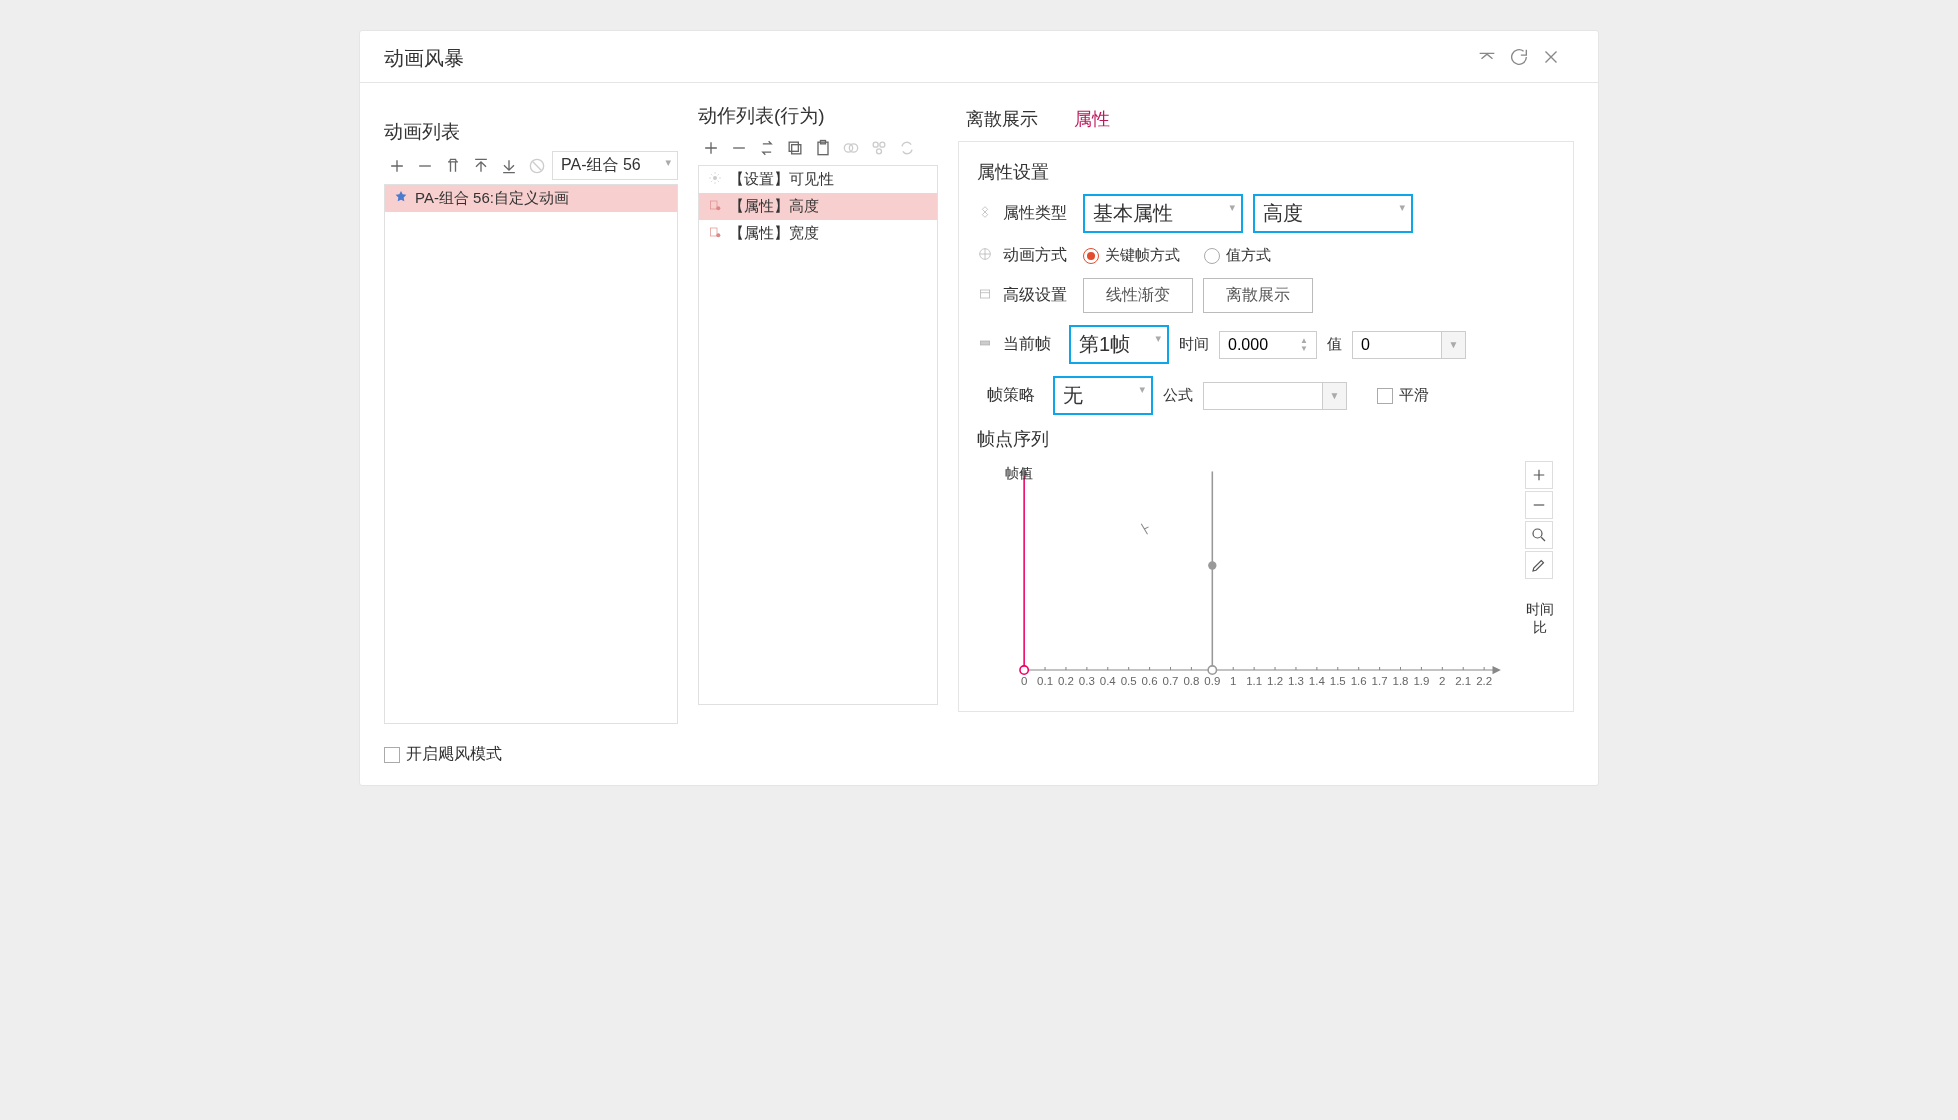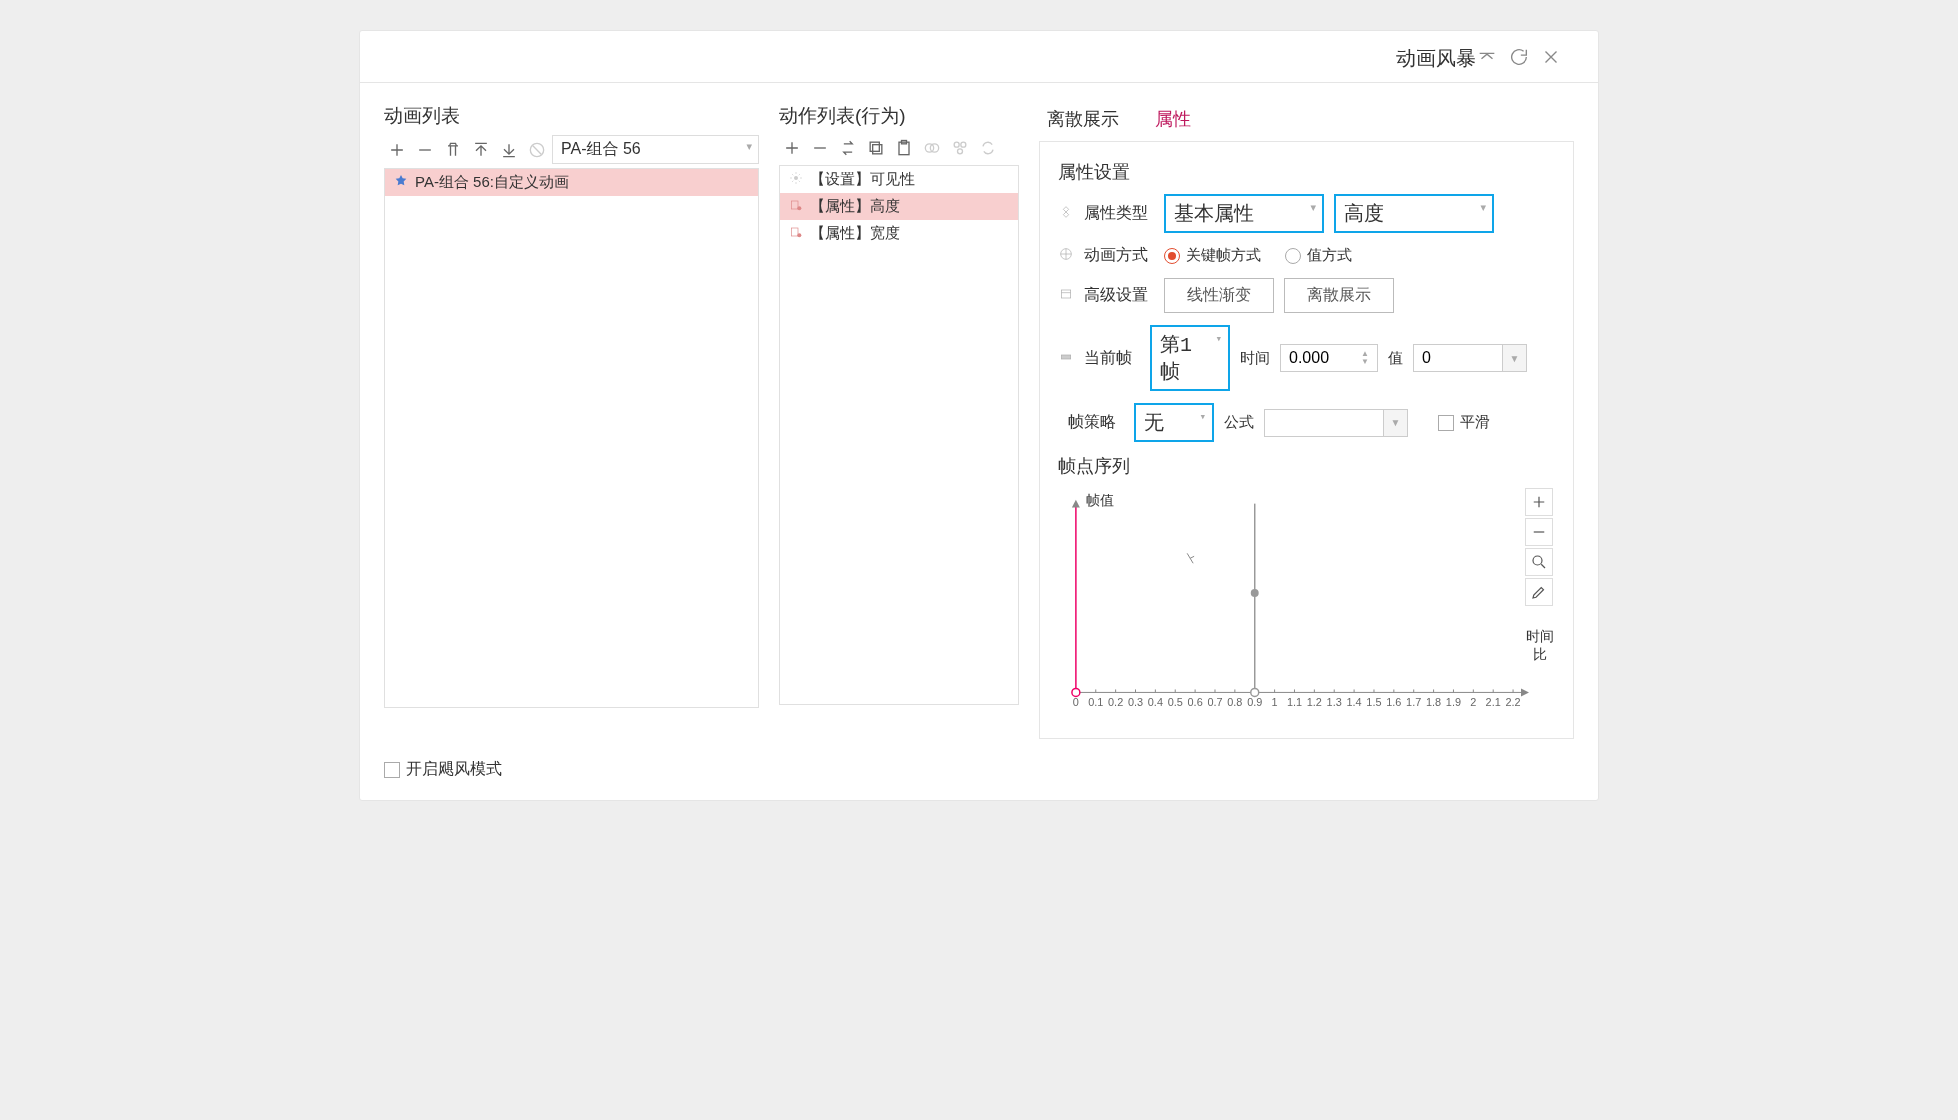--- a/index.html
+++ b/index.html
@@ -14,37 +14,37 @@
   width: 1240px;
   margin: 0 auto;
   background: #ffffff;
   border: 1px solid #e5e5e5;
   border-radius: 3px;
   padding: 0;
 }
 .titlebar {
   display: flex;
   align-items: center;
-  justify-content: flex-end;
+  justify-content: space-between;
   padding: 14px 36px 10px 24px;
   border-bottom: 1px solid #e5e5e5;
 }
 .titlebar .title { font-size: 20px; font-weight: 500; }
 .titlebar .win-buttons { display: flex; gap: 10px; }
 .titlebar .win-buttons svg { width: 22px; height: 22px; stroke: #888; fill: none; stroke-width: 1.5; }
 .body {
   display: flex;
   gap: 20px;
   padding: 20px 24px 20px 24px;
   align-items: stretch;
 }
 .panel {
   background: #fff;
 }
-.col-anim { width: 375px; }
+.col-anim { width: 294px; margin-top: 16px; }
 .col-action { width: 240px; }
 .col-props { flex: 1; }
 .section-title { font-size: 19px; margin-bottom: 6px; }
 .toolbar { display: flex; align-items: center; gap: 2px; margin-bottom: 4px; }
 .toolbar .ico {
   width: 26px; height: 26px;
   display: flex; align-items: center; justify-content: center;
   color: #666;
 }
 .toolbar .ico svg { width: 20px; height: 20px; stroke: #666; fill: none; stroke-width: 1.6; }
@@ -87,21 +87,21 @@
 .select {
   border: 2px solid #0ea5e9;
   background: #fff;
   padding: 4px 22px 4px 8px;
   position: relative;
   font-size: 20px;
 }
 .select::after { content: "▾"; position: absolute; right: 6px; top: 5px; color: #aaa; font-size: 11px; }
 .sel-wide { width: 160px; }
 .sel-wide2 { width: 160px; }
-.sel-small { width: 80px; font-family: Liberation Mono, monospace; }
+.sel-small { width: 100px; }
 .radio-group { display: flex; gap: 24px; align-items: center; }
 .radio {
   display: flex; align-items: center; gap: 6px; cursor: pointer;
 }
 .radio .dot {
   width: 16px; height: 16px; border-radius: 50%; border: 1.5px solid #aaa; position: relative;
 }
 .radio.checked .dot { border-color: #e24d2f; }
 .radio.checked .dot::after {
   content: ""; position: absolute; inset: 3px; border-radius: 50%; background: #e24d2f;

